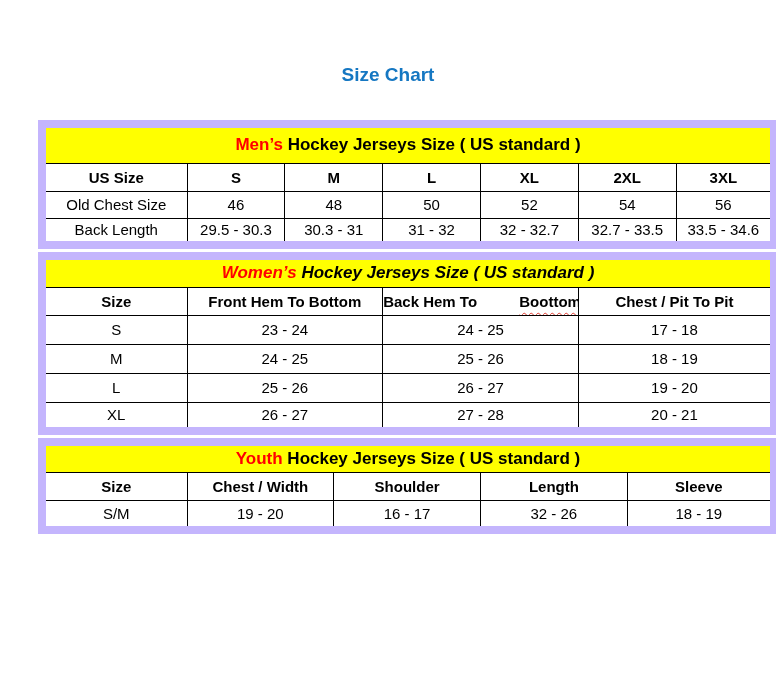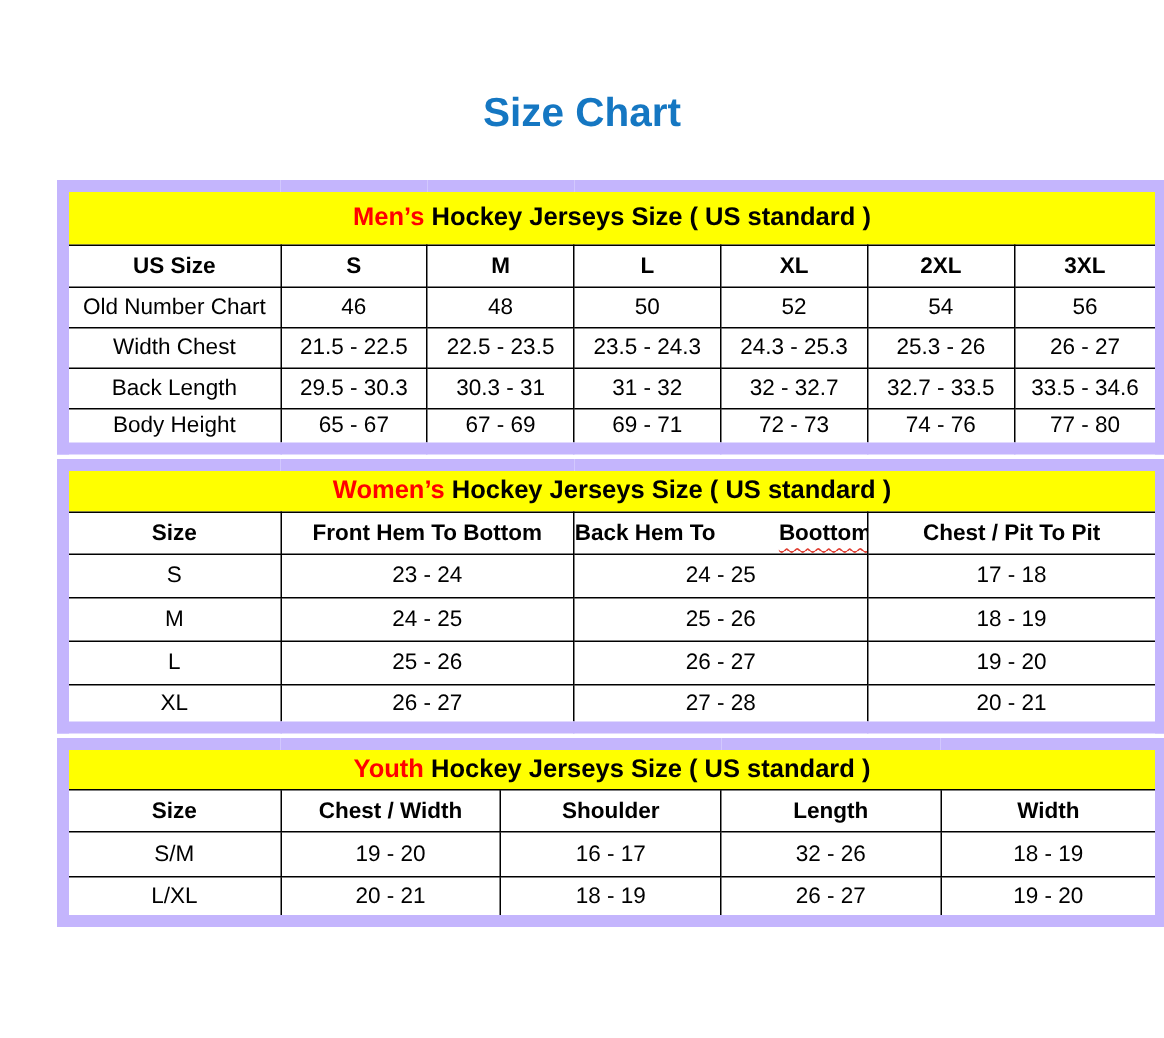--- a/index.html
+++ b/index.html
@@ -8,21 +8,21 @@
     background: #ffffff;
     width: 776px;
     height: 692px;
     font-family: "Liberation Sans", sans-serif;
     color: #000000;
     overflow: hidden;
   }
   .page-title {
     margin: 58px 0 0 0;
     text-align: center;
-    font-size: 27px;
+    font-size: 19px;
     line-height: 34px;
     font-weight: 700;
     color: #1577c2;
   }
   .tables-wrap {
     width: 700px;
     margin: 28px 0 0 38px;
   }
   table.size-table {
     width: 740px;
@@ -45,21 +45,21 @@
     font-weight: 700;
     border: 1px solid #000000;
   }
   .hl { color: #ff0000; }
   tr.cols th { font-size: 15px; font-weight: 700; background: #ffffff; margin-top: 28px; }
   tr.data td { font-size: 15px; font-weight: 400; }
   td.lbl-bold { font-weight: 700; }
   .t-men tr.band  { height: 39px; }
   .t-men tr.cols  { height: 28px; }
   .t-men tr.data  { height: 27px; }
-  .t-wom tr.band  { height: 31px; }
+  .t-wom tr.band  { height: 31px; font-style: italic; }
   .t-wom tr.cols  { height: 28px; }
   .t-wom tr.data  { height: 29px; }
   .t-you tr.band  { height: 30px; margin-left: 43px; }
   .t-you tr.cols  { height: 28px; }
   .t-you tr.data  { height: 30px; }
   col.c-label { width: 145px; }
   .sq {
     text-decoration: underline;
     text-decoration-style: wavy;
     text-decoration-color: #e03b2f;
@@ -92,54 +92,36 @@
       <tr class="cols">
         <th>US Size</th>
         <th>S</th>
         <th>M</th>
         <th>L</th>
         <th>XL</th>
         <th>2XL</th>
         <th>3XL</th>
       </tr>
       <tr class="data">
-        <td>Old Number Chart</td>
+        <td>Old Chest Size</td>
         <td>46</td>
         <td>48</td>
         <td>50</td>
         <td>52</td>
         <td>54</td>
         <td>56</td>
-      </tr>
-      <tr class="data">
-        <td>Width Chest</td>
-        <td>21.5 - 22.5</td>
-        <td>22.5 - 23.5</td>
-        <td>23.5 - 24.3</td>
-        <td>24.3 - 25.3</td>
-        <td>25.3 - 26</td>
-        <td>26 - 27</td>
       </tr>
       <tr class="data">
         <td>Back Length</td>
         <td>29.5 - 30.3</td>
         <td>30.3 - 31</td>
         <td>31 - 32</td>
         <td>32 - 32.7</td>
         <td>32.7 - 33.5</td>
         <td>33.5 - 34.6</td>
-      </tr>
-      <tr class="data">
-        <td>Body Height</td>
-        <td>65 - 67</td>
-        <td>67 - 69</td>
-        <td>69 - 71</td>
-        <td>72 - 73</td>
-        <td>74 - 76</td>
-        <td>77 - 80</td>
       </tr>
     </tbody>
   </table>
 
   <table class="size-table t-wom">
     <colgroup>
       <col class="c-label">
         <col>
         <col>
         <col>
@@ -191,32 +173,25 @@
     </colgroup>
     <tbody>
       <tr class="band">
         <th colspan="5" class="band-cell"><span class="hl">Youth</span><span> Hockey Jerseys Size ( US standard )</span></th>
       </tr>
       <tr class="cols">
         <th>Size</th>
         <th>Chest / Width</th>
         <th>Shoulder</th>
         <th>Length</th>
-        <th>Width</th>
+        <th>Sleeve</th>
       </tr>
       <tr class="data">
         <td class="lbl-bold">S/M</td>
         <td>19 - 20</td>
         <td>16 - 17</td>
         <td>32 - 26</td>
         <td>18 - 19</td>
       </tr>
-      <tr class="data">
-        <td class="lbl-bold">L/XL</td>
-        <td>20 - 21</td>
-        <td>18 - 19</td>
-        <td>26 - 27</td>
-        <td>19 - 20</td>
-      </tr>
     </tbody>
   </table>
 
 </div>
 
 </body></html>

